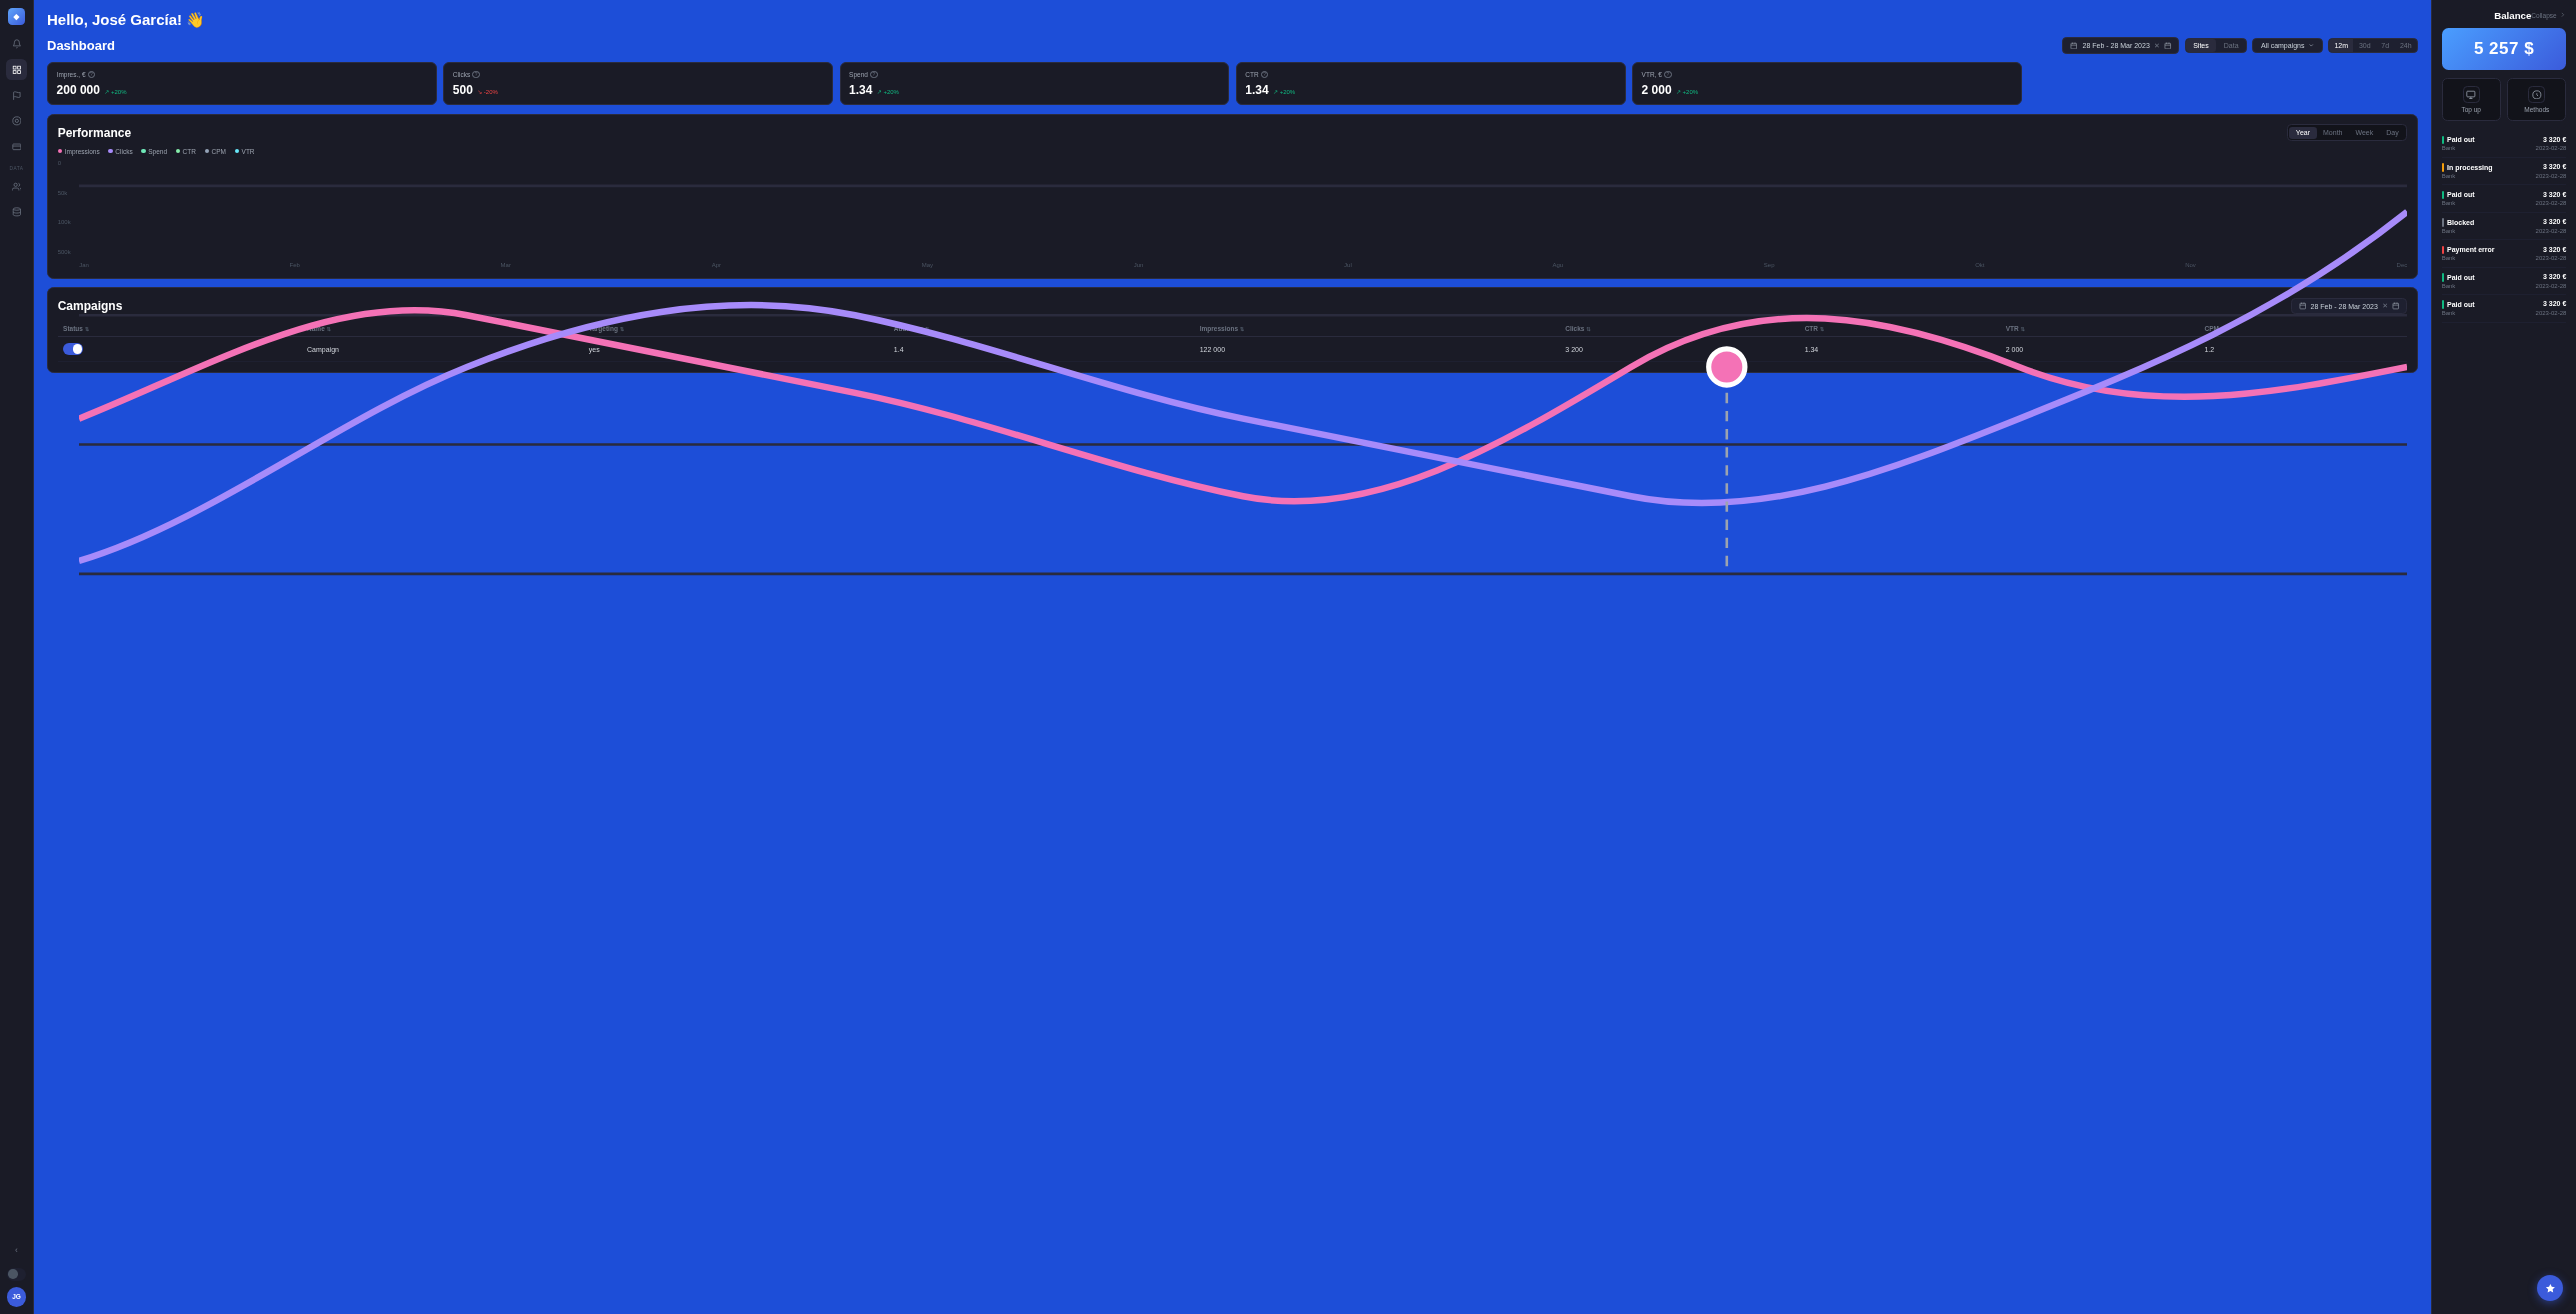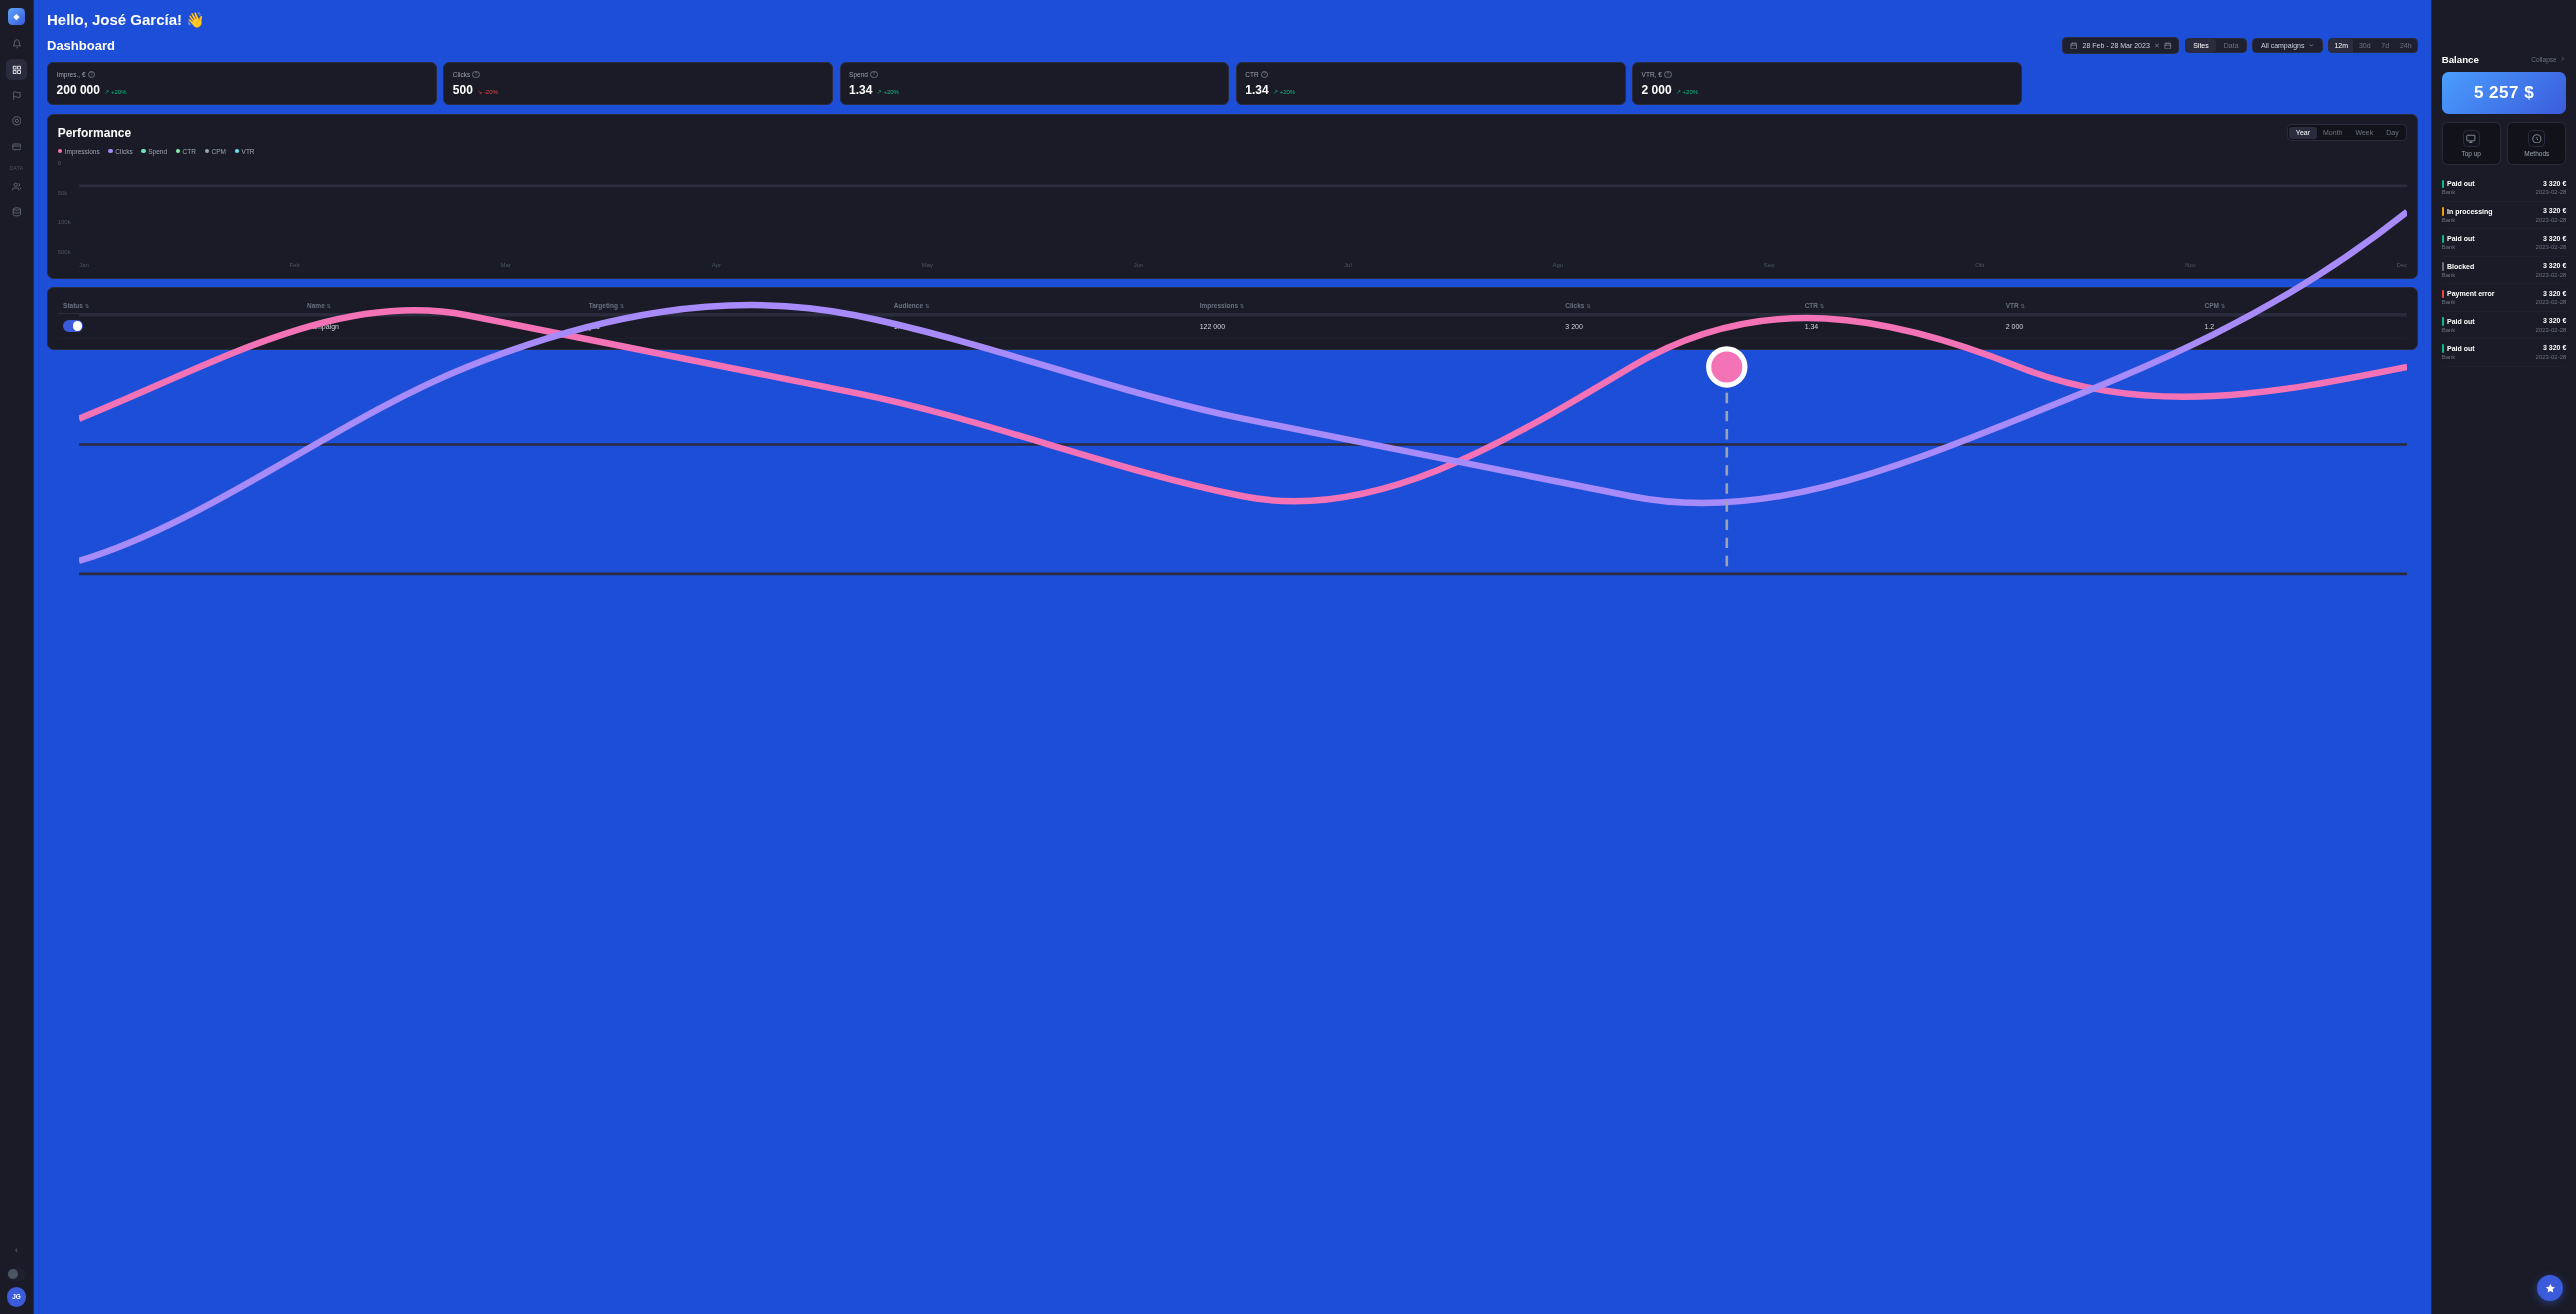--- a/index.html
+++ b/index.html
@@ -226,23 +226,22 @@
       width: 145px;
       background: #1a1b26;
       border-left: 0.5px solid #2a2b3d;
       display: flex;
       flex-direction: column;
       padding: 9.7px;
       flex-shrink: 0;
       overflow-y: auto;
     }
     .balance-header {
-      display: flex; align-items: center; justify-content: space-between;
+      display: flex; align-items: center; justify-content: flex-end;
       margin-bottom: 7.5px;
-      margin-top: 44px;
     }
     .balance-title { font-size: 9.7px; font-weight: 700; }
     .collapse-btn {
       font-size: 6.5px; color: #6b7280;
       display: flex; align-items: center; gap: 2.2px;
       cursor: pointer;
     }
     .balance-card {
       border-radius: 6.5px;
       background: linear-gradient(135deg, #4a9eff, #3b5bdb);
@@ -546,20 +545,39 @@
           <span>Agu</span>
         <span>Sep</span>
           <span>Okt</span>
           <span>Nov</span>
           <span>Dec</span>
       </div>
     </div>
   </div>
 
   <div class="section-card">
+    <div class="campaigns-header">
+      <span class="section-title">Campaigns</span>
+      <div class="date-filter">
+        <svg width="7.5" height="7.5" viewBox="0 0 24 24" fill="none" stroke="#9ca3af" stroke-width="2">
+            <rect x="3" y="4" width="18" height="18" rx="2"></rect>
+            <line x1="16" y1="2" x2="16" y2="6"></line>
+            <line x1="8" y1="2" x2="8" y2="6"></line>
+            <line x1="3" y1="10" x2="21" y2="10"></line>
+          </svg>
+        <span>28 Feb - 28 Mar 2023</span>
+        <span class="close-x">✕</span>
+        <svg width="7.5" height="7.5" viewBox="0 0 24 24" fill="none" stroke="#9ca3af" stroke-width="2">
+            <rect x="3" y="4" width="18" height="18" rx="2"></rect>
+            <line x1="16" y1="2" x2="16" y2="6"></line>
+            <line x1="8" y1="2" x2="8" y2="6"></line>
+            <line x1="3" y1="10" x2="21" y2="10"></line>
+          </svg>
+      </div>
+    </div>
     <table>
       <thead>
         <tr>
           <th>Status <span class="sort-icon">⇅</span></th>
           <th>Name <span class="sort-icon">⇅</span></th>
           <th>Targeting <span class="sort-icon">⇅</span></th>
           <th>Audience <span class="sort-icon">⇅</span></th>
           <th>Impressions <span class="sort-icon">⇅</span></th>
           <th>Clicks <span class="sort-icon">⇅</span></th>
           <th>CTR <span class="sort-icon">⇅</span></th>

